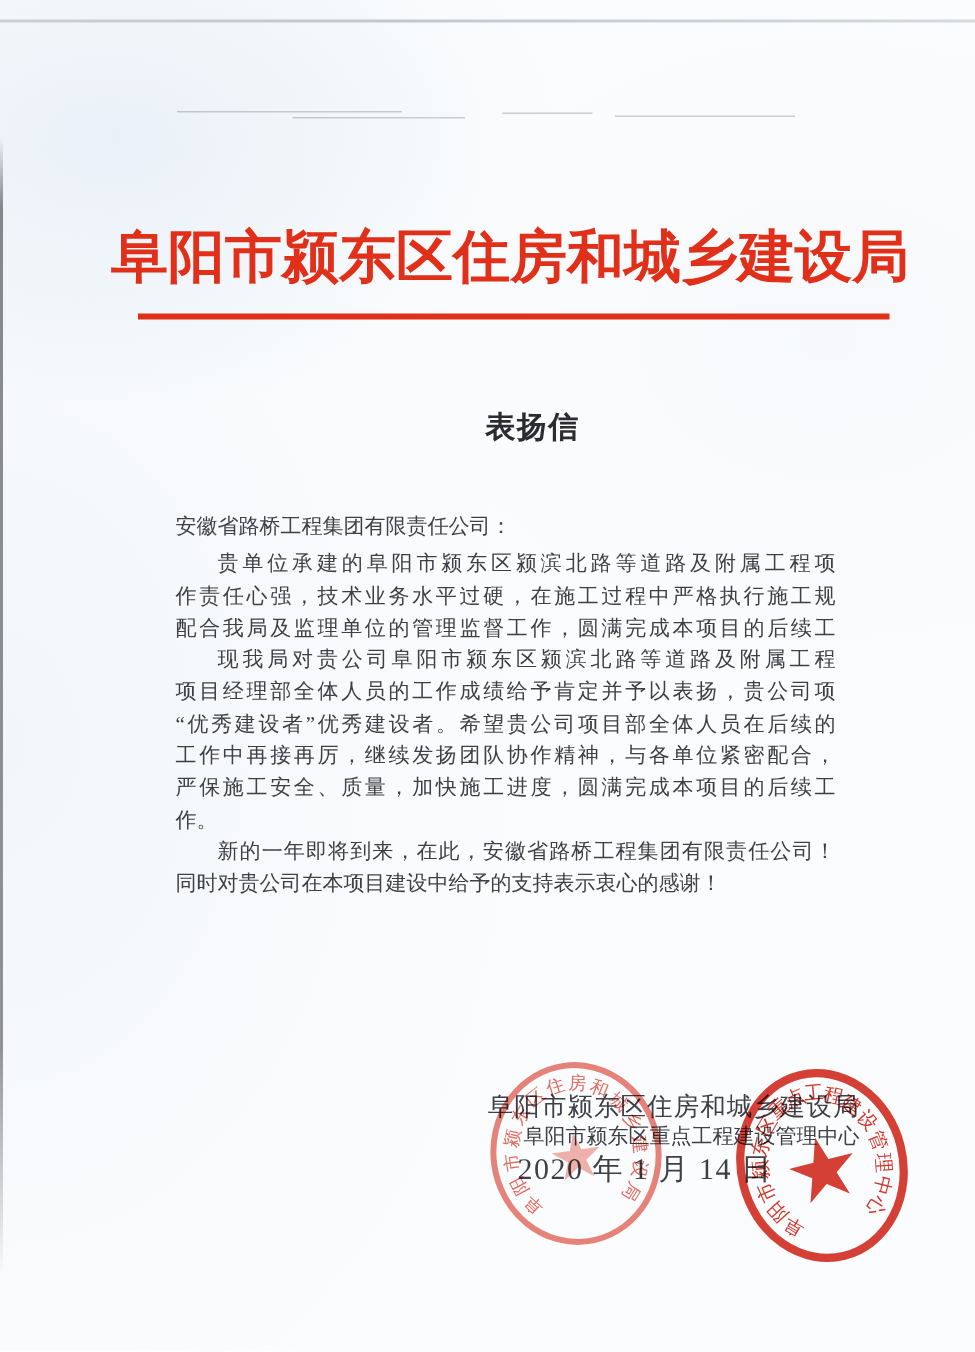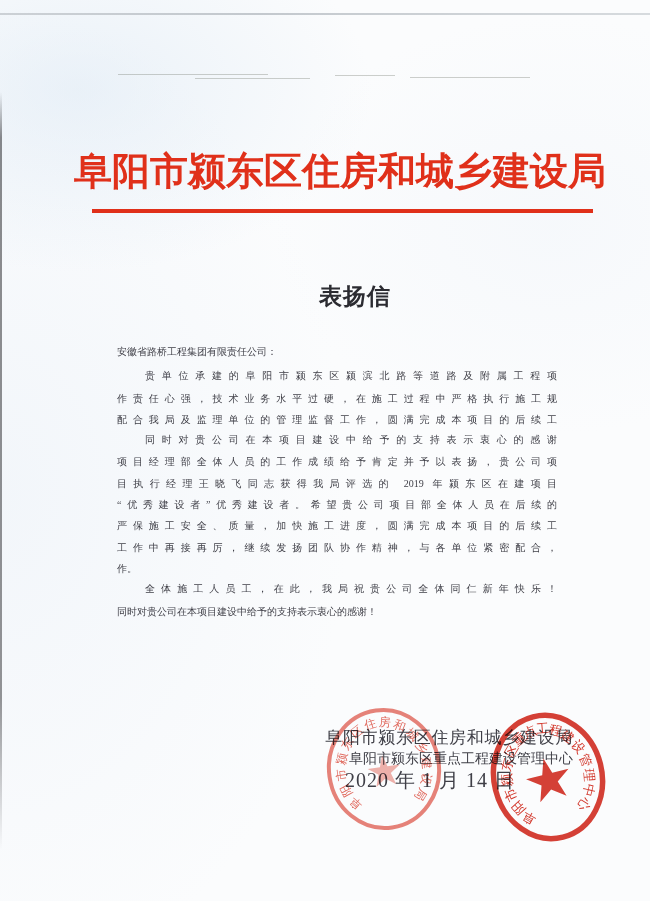--- a/index.html
+++ b/index.html
@@ -45,31 +45,31 @@
     font-family:"Liberation Sans","DejaVu Sans",sans-serif;
     font-size:38px;font-weight:900;letter-spacing:0px;
     color:var(--accent_red);white-space:nowrap;
   }
   .header-divider{
     position:absolute;left:92px;top:209px;width:501px;height:4px;
     background:var(--accent_red);
   }
   .letter-title{
     position:absolute;left:355px;top:271px;transform:translateX(-50%);
-    font-size:23px;font-weight:bold;color:var(--title_ink);
-    letter-spacing:1px;white-space:nowrap;margin-top:10px;
+    font-size:20px;font-weight:bold;color:var(--title_ink);
+    letter-spacing:1px;white-space:nowrap;
   }
 
   .body-block{
     position:absolute;left:117px;top:341px;width:440px;
-    color:var(--ink);font-size:10px;
+    color:var(--ink);font-size:14px;
   }
   .bline{height:21.3px;line-height:21.3px;white-space:nowrap;}
   .bline.j{white-space:normal;text-align:justify;text-align-last:justify;}
-  .bline.indent{padding-left:28px;font-family:Liberation Mono, monospace;}
+  .bline.indent{padding-left:28px;}
   .bline.salut{margin-bottom:4px;}
 
   .signature-block{
     position:absolute;right:77px;top:727px;text-align:right;color:var(--ink);
   }
   .sig-line1{font-size:17px;letter-spacing:0.7px;line-height:21px;white-space:nowrap;}
   .sig-line2{font-size:14px;letter-spacing:0px;line-height:21px;white-space:nowrap;}
   .sig-date{font-size:20px;letter-spacing:1px;line-height:22px;padding-right:58px;white-space:nowrap;}
 
   .seal-svg{position:absolute;left:0;top:0;mix-blend-mode:multiply;pointer-events:none;}
@@ -94,28 +94,27 @@
 
   <div class="org-header">阜阳市颍东区住房和城乡建设局</div>
   <div class="header-divider"></div>
   <div class="letter-title">表扬信</div>
 
   <div class="body-block">
     <div class="bline salut">安徽省路桥工程集团有限责任公司：</div>
     <div class="bline j indent">贵单位承建的阜阳市颍东区颍滨北路等道路及附属工程项</div>
     <div class="bline j">作责任心强，技术业务水平过硬，在施工过程中严格执行施工规</div>
     <div class="bline j">配合我局及监理单位的管理监督工作，圆满完成本项目的后续工</div>
-    <div class="bline j indent">同时对贵公司在本项目建设中给予的支持表示衷心的感谢</div>
+    <div class="bline j indent">现我局对贵公司阜阳市颍东区颍滨北路等道路及附属工程</div>
     <div class="bline j">项目经理部全体人员的工作成绩给予肯定并予以表扬，贵公司项</div>
-    <div class="bline j">目执行经理王晓飞同志获得我局评选的 2019 年颍东区在建项目</div>
     <div class="bline j">“优秀建设者”优秀建设者。希望贵公司项目部全体人员在后续的</div>
+    <div class="bline j">工作中再接再厉，继续发扬团队协作精神，与各单位紧密配合，</div>
     <div class="bline j">严保施工安全、质量，加快施工进度，圆满完成本项目的后续工</div>
-    <div class="bline j">工作中再接再厉，继续发扬团队协作精神，与各单位紧密配合，</div>
     <div class="bline">作。</div>
-    <div class="bline j indent">全体施工人员工，在此，我局祝贵公司全体同仁新年快乐！</div>
+    <div class="bline j indent">新的一年即将到来，在此，安徽省路桥工程集团有限责任公司！</div>
     <div class="bline">同时对贵公司在本项目建设中给予的支持表示衷心的感谢！</div>
   </div>
 
   <div class="signature-block">
     <div class="sig-line1">阜阳市颍东区住房和城乡建设局</div>
     <div class="sig-line2">阜阳市颍东区重点工程建设管理中心</div>
     <div class="sig-date">2020 年 1 月 14 日</div>
   </div>
 
   <svg class="seal-svg" width="650" height="901" viewBox="0 0 650 901">

